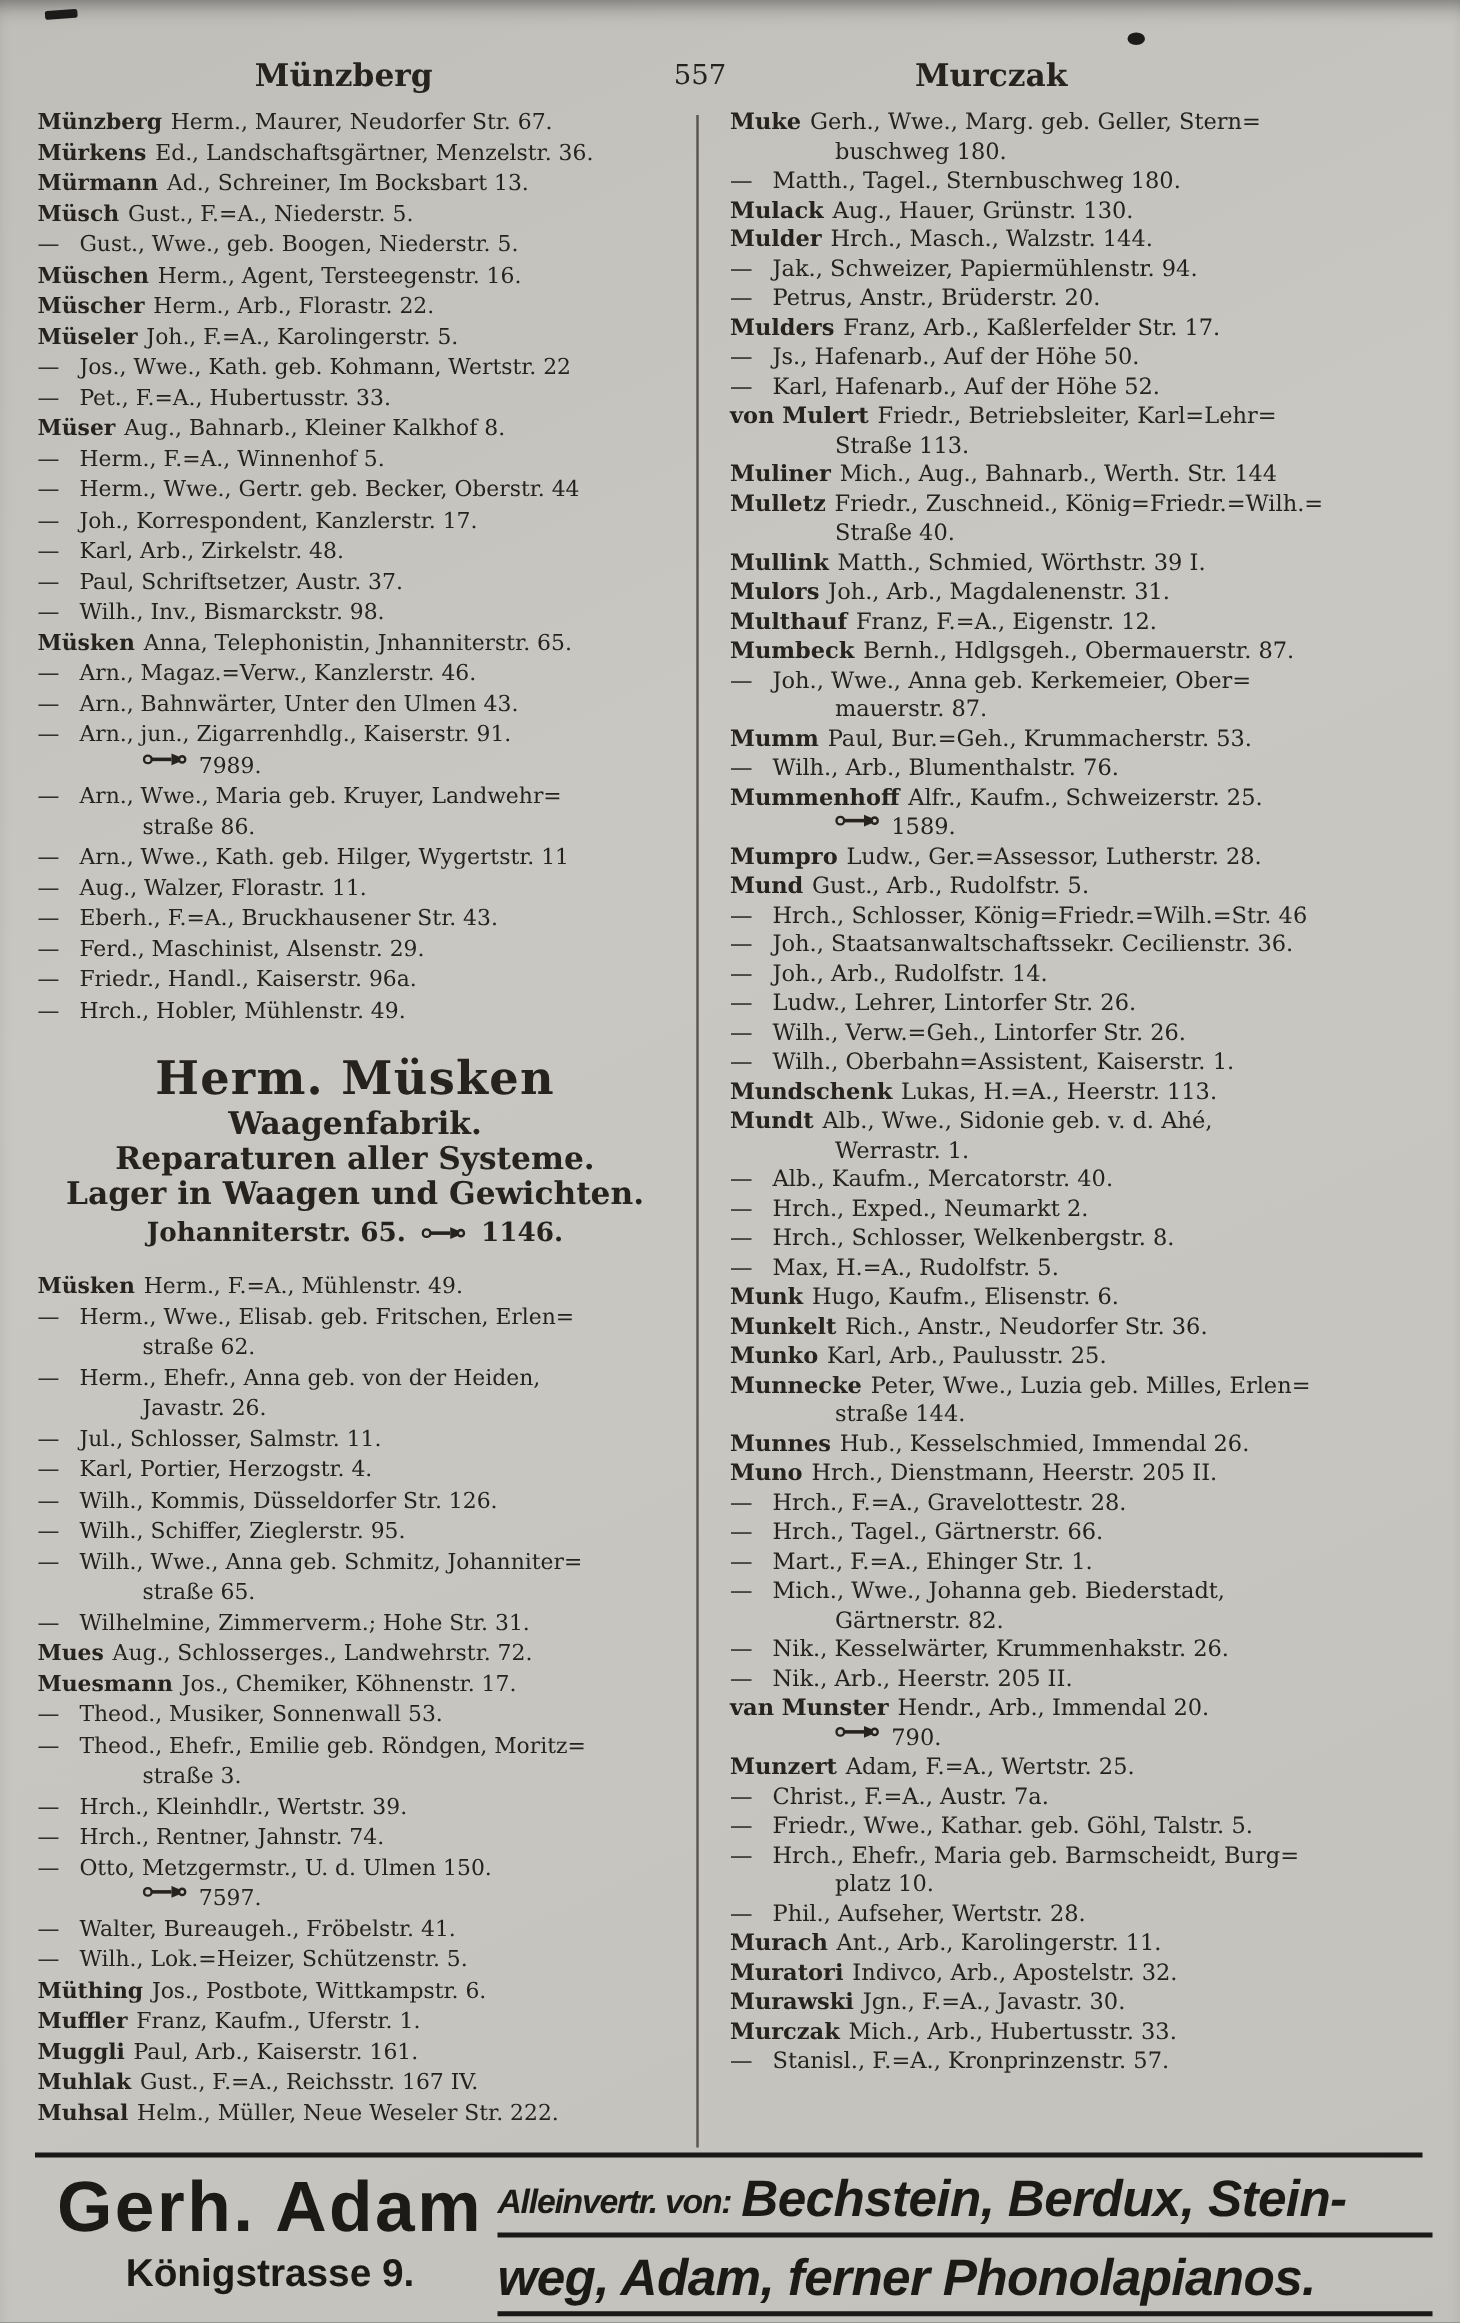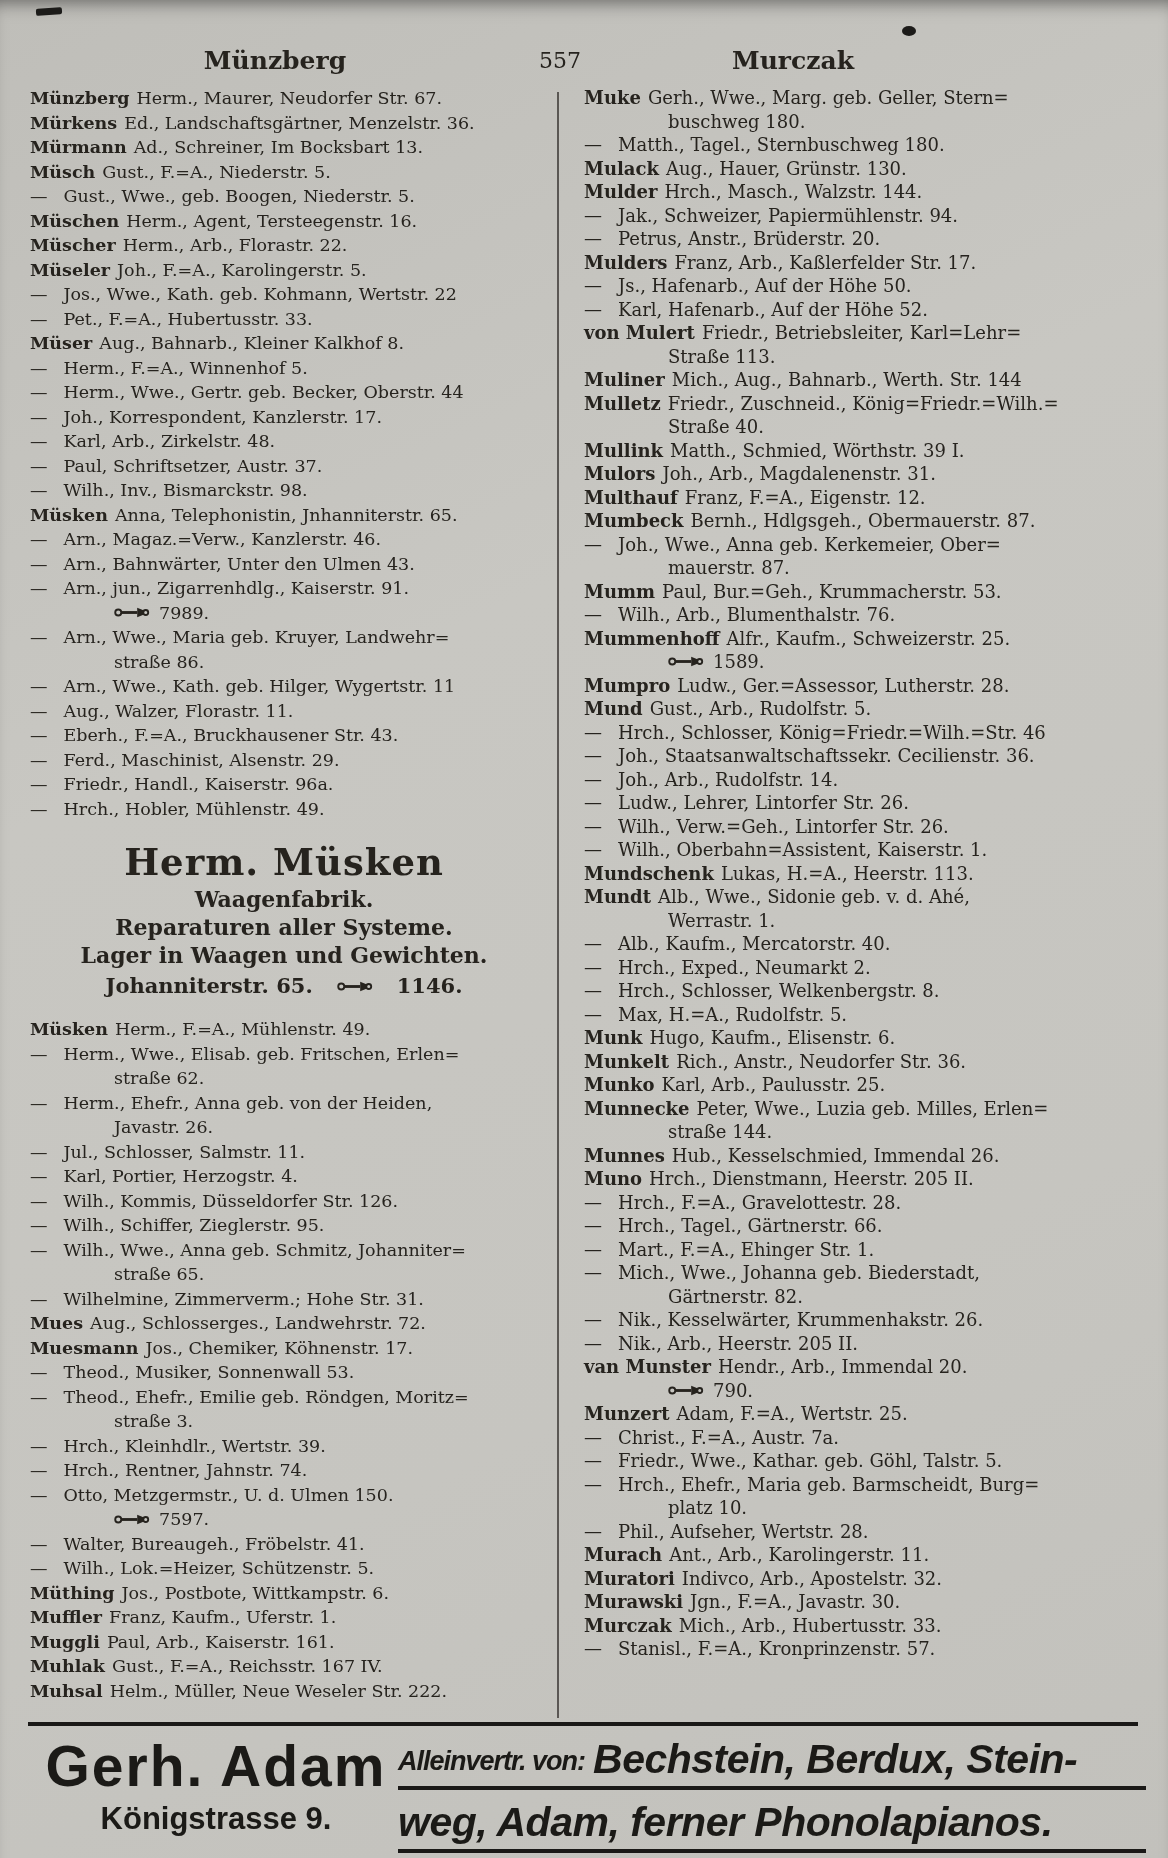--- a/index.html
+++ b/index.html
@@ -19,28 +19,28 @@
   .pageno{position:absolute;left:515px;width:90px;text-align:center;font-size:22px;top:2px;}
   .divider{position:absolute;left:557px;top:92px;width:2px;height:1626px;background:rgba(45,42,38,.7);}
   .col{position:absolute;top:86px;}
   .col-left{left:30px;width:508px;font-size:17.5px;line-height:24.5px;}
   .col-right{left:584px;width:552px;font-size:18px;line-height:23.5px;}
   .entry{padding-left:84px;text-indent:-84px;}
   .entry .fl{text-indent:-84px;}
   .entry .cont{text-indent:0;}
   .lead{font-weight:bold;padding-right:7px;}
   .dash{padding-right:16px;}
-  .phone-line{text-indent:0;display:flex;align-items:center;gap:9px;}
+  .phone-line{text-indent:0;display:flex;align-items:flex-start;gap:9px;}
   .ph{width:36px;height:13px;flex:0 0 auto;}
   .ph .ink{fill:#26231e;}
   .ph .ring{fill:none;stroke:#26231e;stroke-width:2;}
   .inline-ad{text-align:center;margin:18px 0 16px;font-weight:bold;padding-left:0;text-indent:0;}
   .ia-title{font-size:37px;line-height:46px;letter-spacing:1px;}
-  .ia-line{font-size:22px;line-height:28px;}
-  .ia-addr{font-size:21px;line-height:30px;display:flex;justify-content:center;align-items:center;gap:24px;margin-top:2px;}
+  .ia-line{font-size:25px;line-height:28px;}
+  .ia-addr{font-size:21px;line-height:30px;display:flex;justify-content:center;align-items:center;gap:12px;margin-top:2px;}
   .adrule{position:absolute;left:28px;top:1722px;width:1110px;height:4px;background:#1a1917;}
   .bottom-ad{position:absolute;left:40px;top:1736px;width:1106px;display:flex;color:#1b1a17;
     font-family:"Liberation Sans",sans-serif;font-weight:bold;}
   .ba-left{width:352px;text-align:center;}
   .ba-name{font-size:57px;line-height:60px;letter-spacing:2px;}
   .ba-addr{font-size:31px;line-height:38px;margin-top:4px;}
   .ba-right{flex:1;padding-left:6px;}
   .ba-line{border-bottom:4px solid #1a1917;padding-bottom:3px;margin-bottom:9px;white-space:nowrap;font-style:italic;}
   .ba-intro{font-size:27px;letter-spacing:-1px;vertical-align:3px;padding-right:8px;}
   .ba-big{font-size:41px;letter-spacing:-0.5px;}

